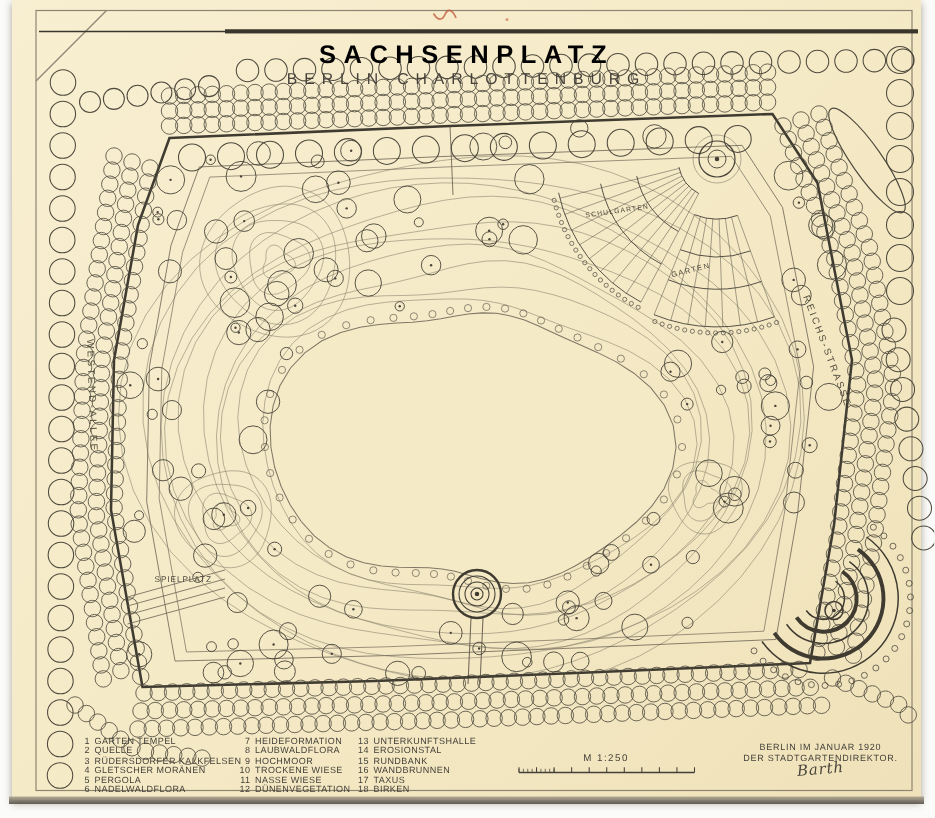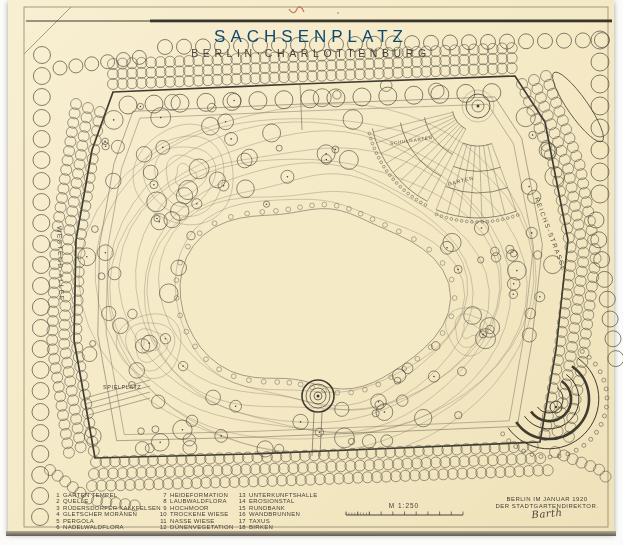--- a/index.html
+++ b/index.html
@@ -5,21 +5,21 @@
   html,body{margin:0;padding:0;background:#f8f8f6;}
   #page{position:relative;width:623px;height:545px;overflow:hidden;
         font-family:"Liberation Sans",sans-serif;background:#fbfbf9;}
   .paper{position:absolute;left:8px;top:0;width:606px;height:533px;
          background:linear-gradient(135deg,#f8efd2 0%,#f5eac6 50%,#efe2ba 100%);
          box-shadow:0 2px 5px rgba(60,50,30,.45);}
   .paper-bottom-edge{position:absolute;left:6px;top:531px;width:610px;height:5px;
          background:linear-gradient(#a99f8c,#4c473e);opacity:.85;}
   #plan-svg{position:absolute;left:0;top:0;pointer-events:none;}
   .title{position:absolute;left:8px;top:27px;width:606px;text-align:center;
-         font-size:17px;font-weight:400;letter-spacing:5px;color:#0c4a6e;}
+         font-size:17px;font-weight:700;letter-spacing:5px;color:#000000;}
   .subtitle{position:absolute;left:8px;top:47px;width:606px;text-align:center;
          font-size:10.5px;font-weight:400;letter-spacing:4.6px;color:#45413a;}
   .street{position:absolute;font-size:6.5px;letter-spacing:1.6px;color:#55503f;
           transform-origin:0 0;white-space:nowrap;}
   .street-left{left:63px;top:226px;transform:rotate(88deg);}
   .street-right{left:540px;top:196px;transform:rotate(69deg);}
   .plabel{position:absolute;color:#4c473c;white-space:nowrap;transform-origin:0 0;}
   .spielplatz{left:103px;top:384px;font-size:5.5px;letter-spacing:.6px;}
   .schulgarten{left:390px;top:141px;font-size:4.5px;letter-spacing:.8px;transform:rotate(-8deg);}
   .garten{left:447px;top:181px;font-size:5px;letter-spacing:1px;transform:rotate(-14deg);}

